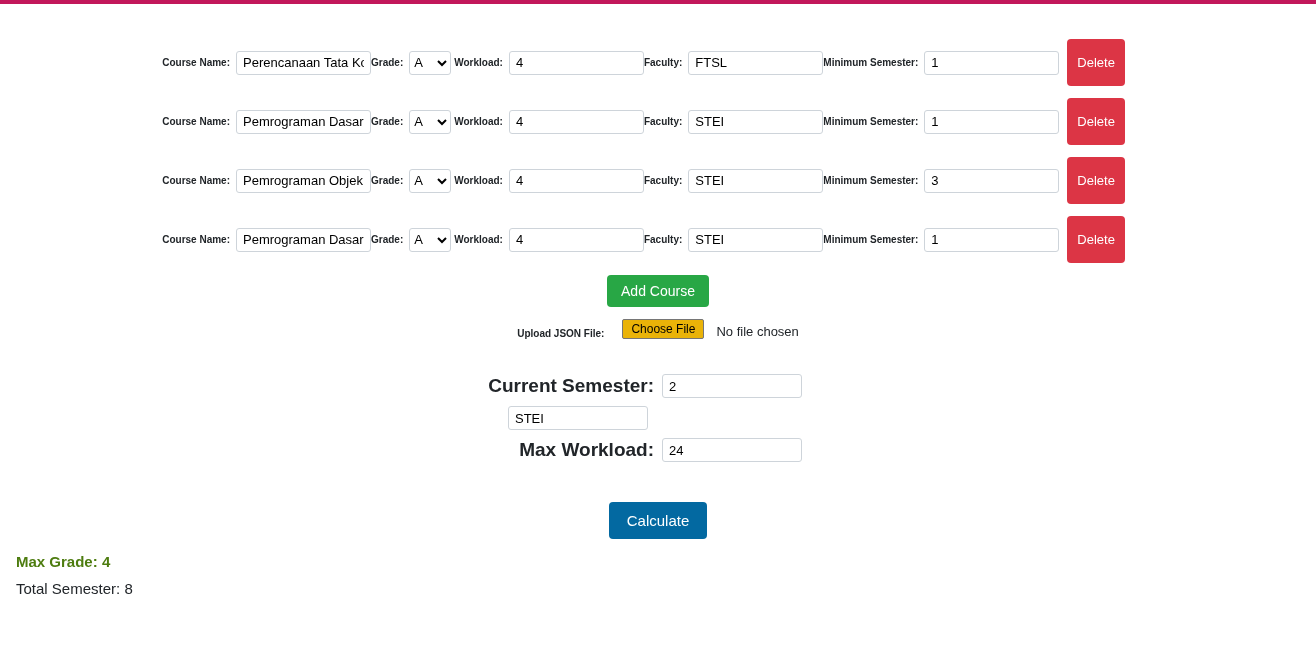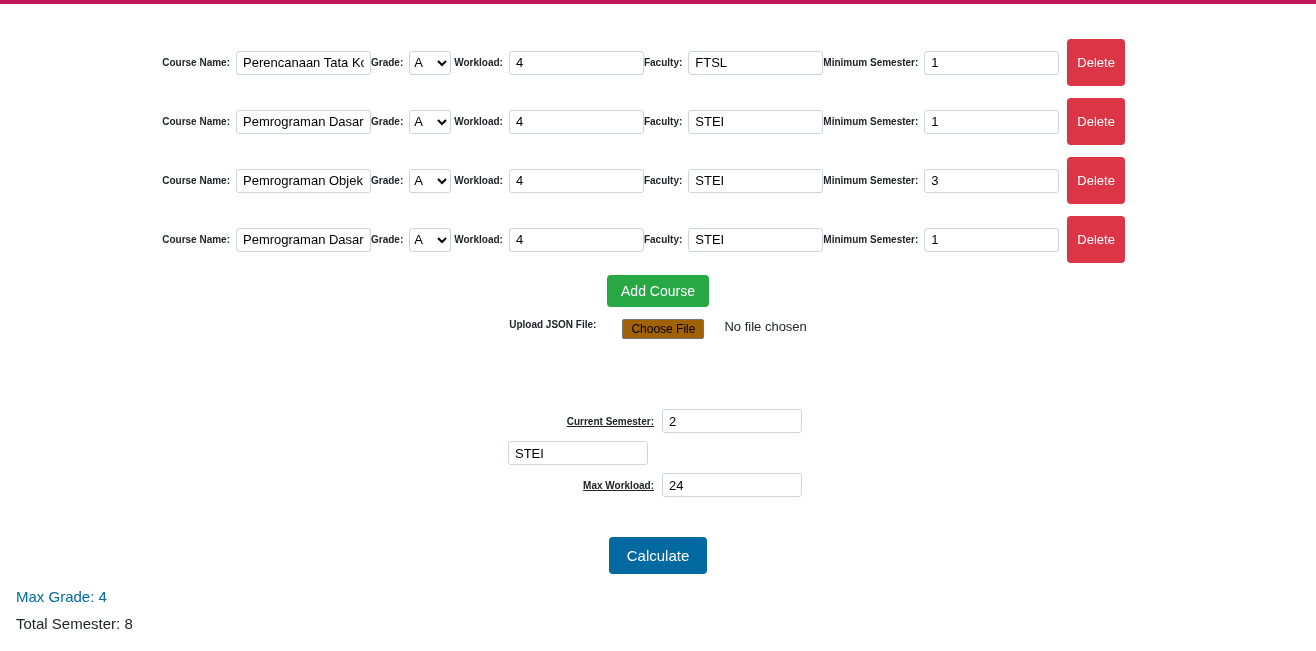--- a/index.html
+++ b/index.html
@@ -78,69 +78,68 @@
     padding: 10px 18px;
     font-size: 15px;
   }
   .center {
     text-align: center;
   }
   .add-wrap { margin-top: 12px; margin-bottom: 12px; }
   .upload-row {
     display: flex;
     justify-content: center;
-    align-items: flex-start;
-    gap: 20px;
-    margin-bottom: 70px;
+    align-items: flex-end;
+    gap: 12px;
+    margin-bottom: 35px;
   }
   .file-btn {
     font-size: 12px;
     padding: 2px 8px;
     border: 1px solid #767676;
-    background: #a16207;
+    background: #eab308;
     border-radius: 2px;
     cursor: pointer;
   }
   .file-text { font-size: 13px; }
   .params {
     display: flex;
     flex-direction: column;
     align-items: center;
     gap: 8px;
     margin-bottom: 40px;
   }
   .param-row {
     display: flex;
     align-items: center;
   }
   .param-row .plbl {
     width: 300px;
     text-align: right;
     font-weight: bold;
-    font-size: 10px;
+    font-size: 19px;
     margin-right: 8px;
-    text-decoration: underline;
   }
   .param-row input {
     width: 140px;
     height: 24px;
     border: 1px solid #ced4da;
     border-radius: 3px;
     padding: 2px 6px;
     font-size: 13px;
     font-family: inherit;
   }
   .param-row .spacer { width:160px; }
   .results {
     padding: 14px 16px;
     font-size: 15px;
   }
   .results .maxgrade {
-    color: #0369a1;
-    font-weight: normal;
+    color: #4d7c0f;
+    font-weight: bold;
     margin-bottom: 10px;
   }
   .results .line { margin-bottom: 10px; }
 </style>
 </head>
 <body>
 
 <div class="topbar"></div>
 
 <div class="container">

